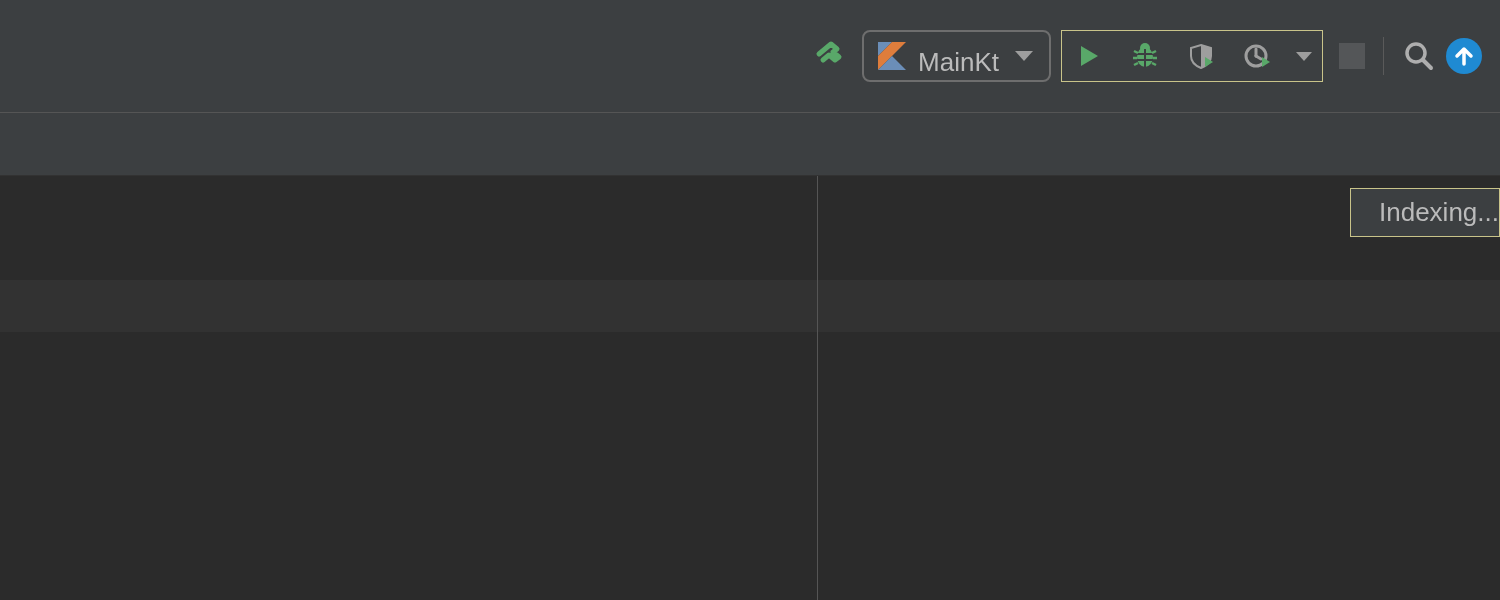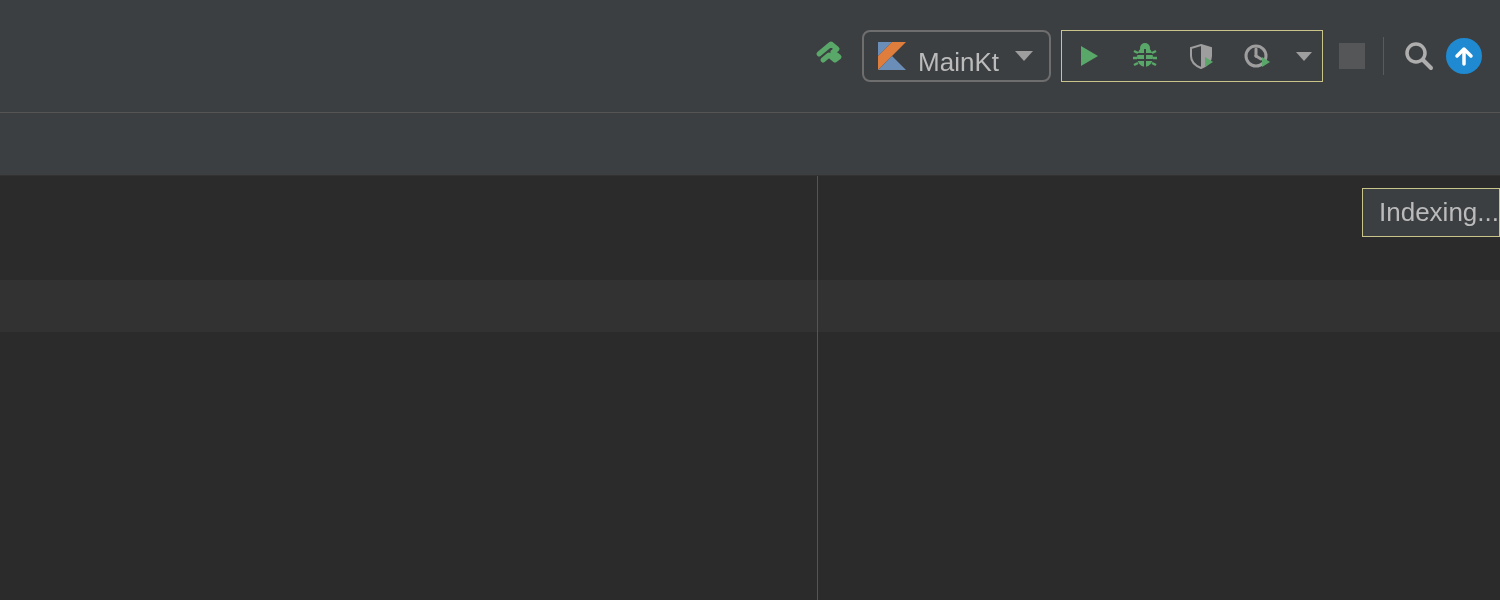--- a/index.html
+++ b/index.html
@@ -134,21 +134,21 @@
       width: 1px;
       height: 100%;
       background: #555555;
     }
     .indexing-tooltip {
       position: absolute;
       top: 12px;
       right: 0;
       background: #3c3f41;
       border: 1.5px solid #c9c48a;
-      padding: 8px 0 8px 16px;
+      padding: 8px 0 8px 28px;
       color: #bbbbbb;
       font-size: 26px;
     }
     .dropdown-arrow-small {
       width: 0;
       height: 0;
       border-left: 8px solid transparent;
       border-right: 8px solid transparent;
       border-top: 9px solid #9e9e9e;
     }

